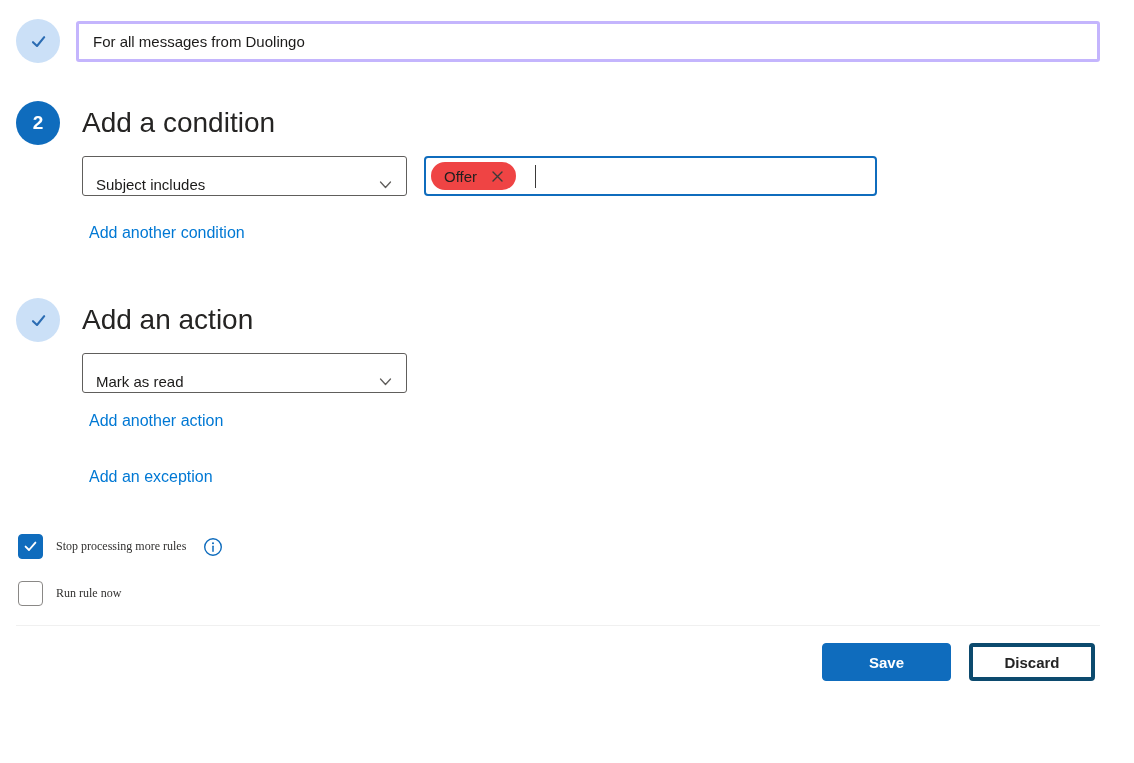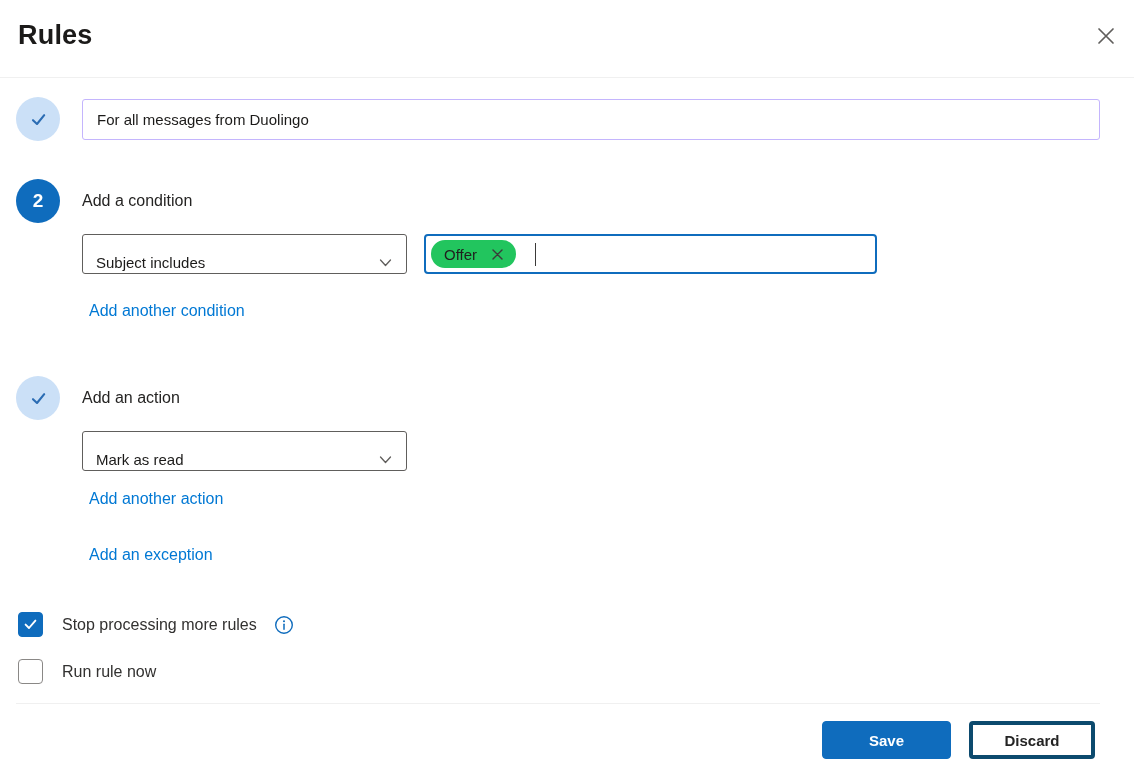--- a/index.html
+++ b/index.html
@@ -14,77 +14,67 @@
   .close-btn { position:absolute; top:22px; right:14px; width:28px; height:28px; background:none; border:none; cursor:pointer; display:flex; align-items:center; justify-content:center; }
 
   .main { padding:0 34px 0 16px; }
 
   
   .step-row { display:flex; align-items:center; }
   .row1 { margin-top:19px; }
   .circle { width:44px; height:44px; border-radius:50%; flex:0 0 44px; display:flex; align-items:center; justify-content:center; }
   .circle.light { background:#cbe0f7; }
   .circle.solid { background:#0f6cbd; color:#fff; font-size:19px; font-weight:600; }
-  .name-input { flex:1; margin-left:22px; height:41px; border:1px solid #c4b5fd; border-radius:3px; padding:0 14px; font-size:15px; color:#1b1a19; font-family:inherit; outline:none; }
+  .name-input { flex:1; margin-left:16px; height:41px; border:3px solid #c4b5fd; border-radius:3px; padding:0 14px; font-size:15px; color:#1b1a19; font-family:inherit; outline:none; }
 
   .step-head { margin-top:38px; }
-  .step-heading { margin-left:22px; font-size:16px; font-weight:400; color:#252423; }
+  .step-heading { margin-left:22px; font-size:28px; font-weight:400; color:#252423; }
 
   .indent { margin-left:66px; }
   .controls-row { display:flex; margin-top:11px; }
 
   .combobox { width:325px; height:40px; border:1px solid #605e5c; border-radius:3px; background:#fff; display:flex; align-items:center; justify-content:space-between; padding:16px 12px 0 13px; cursor:pointer; }
   .combobox .val { font-size:15px; color:#1b1a19; }
 
   .tag-input { width:453px; height:40px; margin-left:17px; border:2px solid #0f6cbd; border-radius:4px; background:#fff; display:flex; align-items:center; padding:0 5px; cursor:text; }
-  .tag-pill { display:flex; align-items:center; gap:14px; background:#22c55e; border-radius:14px; height:28px; padding:0 12px 0 13px; }
+  .tag-pill { display:flex; align-items:center; gap:14px; background:#ef4444; border-radius:14px; height:28px; padding:0 12px 0 13px; }
   .tag-pill .tag-label { font-size:15px; color:#201f1e; }
   .tag-dismiss { background:none; border:none; cursor:pointer; display:flex; align-items:center; padding:0; }
   .caret { width:0; border-left:1.5px solid #3b3a39; height:23px; margin-left:19px; animation:blink 1.1s step-end infinite; }
   @keyframes blink { 50% { opacity:0; } }
 
   .link { display:inline-block; margin-left:73px; margin-top:28px; font-size:16px; color:#0078d4; text-decoration:none; cursor:pointer; }
   .link.gap-lg { margin-top:38px; }
   .link.gap-md { margin-top:19px; }
 
   .row-action-head { margin-top:56px;text-align:center; }
 
   
   .check-row { display:flex; align-items:center; margin-left:2px; }
   .check-row.first { margin-top:48px; }
   .check-row.second { margin-top:22px; }
   .checkbox { width:25px; height:25px; border:1px solid #8a8886; border-radius:4px; background:#fff; display:flex; align-items:center; justify-content:center; cursor:pointer; flex:0 0 25px; }
   .checkbox.checked { background:#0f6cbd; border-color:#0f6cbd; }
   .checkbox svg { display:none; }
   .checkbox.checked svg { display:block; }
-  .check-label { margin-left:19px; font-size:16px; color:#323130; }
+  .check-label { margin-left:13px; font-size:12px; color:#323130;font-family:Liberation Serif, serif; }
   .info-btn { background:none; border:none; cursor:pointer; margin-left:17px; display:flex; align-items:center; padding:0; }
 
   
   .footer-divider { border:none; border-top:1px solid #f0f0f0; margin-top:19px; }
   .footer { display:flex; justify-content:flex-end; gap:18px; padding:17px 5px 0 0; }
   .btn { height:38px; border-radius:4px; font-size:15px; font-weight:600; font-family:inherit; cursor:pointer; }
   .btn-primary { width:129px; background:#0f6cbd; border:1px solid #0f6cbd; color:#fff; }
   .btn-secondary { width:126px; background:#fff; border:4px solid #0c4a6e; color:#242424; }
 </style>
 </head>
 <body>
 
 <div class="dialog">
 
-  <div class="hdr">
-    <span class="title">Rules</span>
-    <button class="close-btn">
-      <span style="display:flex;">
-        <svg width="22" height="22" viewBox="0 0 22 22">
-            <path d="M4 4 L18 18 M18 4 L4 18" stroke="#605e5c" stroke-width="1.7" fill="none" stroke-linecap="round"></path>
-          </svg>
-      </span>
-    </button>
-  </div>
 
   <div class="main">
 
     
     <div class="step-row row1">
       <div class="circle light">
         <span style="display:flex;">
           <svg width="21" height="21" viewBox="0 0 21 21">
               <path d="M5 11.2 L9 15 L16.2 6.2" stroke="#2b6cb3" stroke-width="2.1" fill="none" stroke-linecap="round" stroke-linejoin="round"></path>
             </svg>

